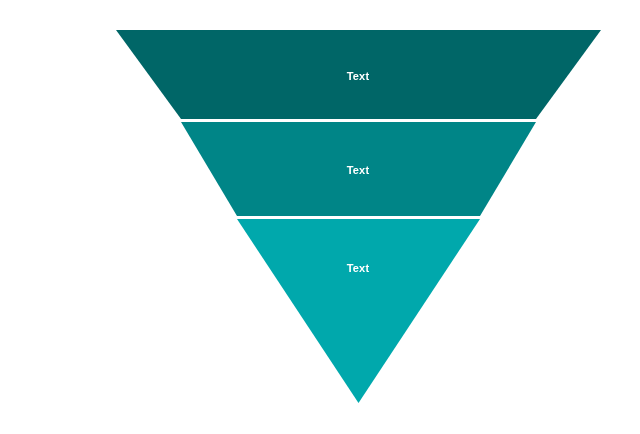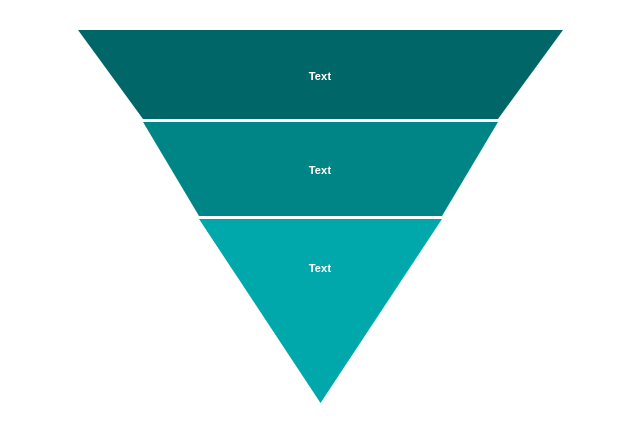--- a/index.html
+++ b/index.html
@@ -10,20 +10,21 @@
   }
   body {
     font-family: "Liberation Sans", sans-serif;
   }
   #canvas {
     position: relative;
     width: 570px;
     height: 434px;
     background: #ffffff;
     overflow: hidden;
+    margin-left: 38px;
   }
   #funnel-svg {
     position: absolute;
     left: 0;
     top: 0;
     width: 640px;
     height: 434px;
     display: block;
   }
   .segment-label {

